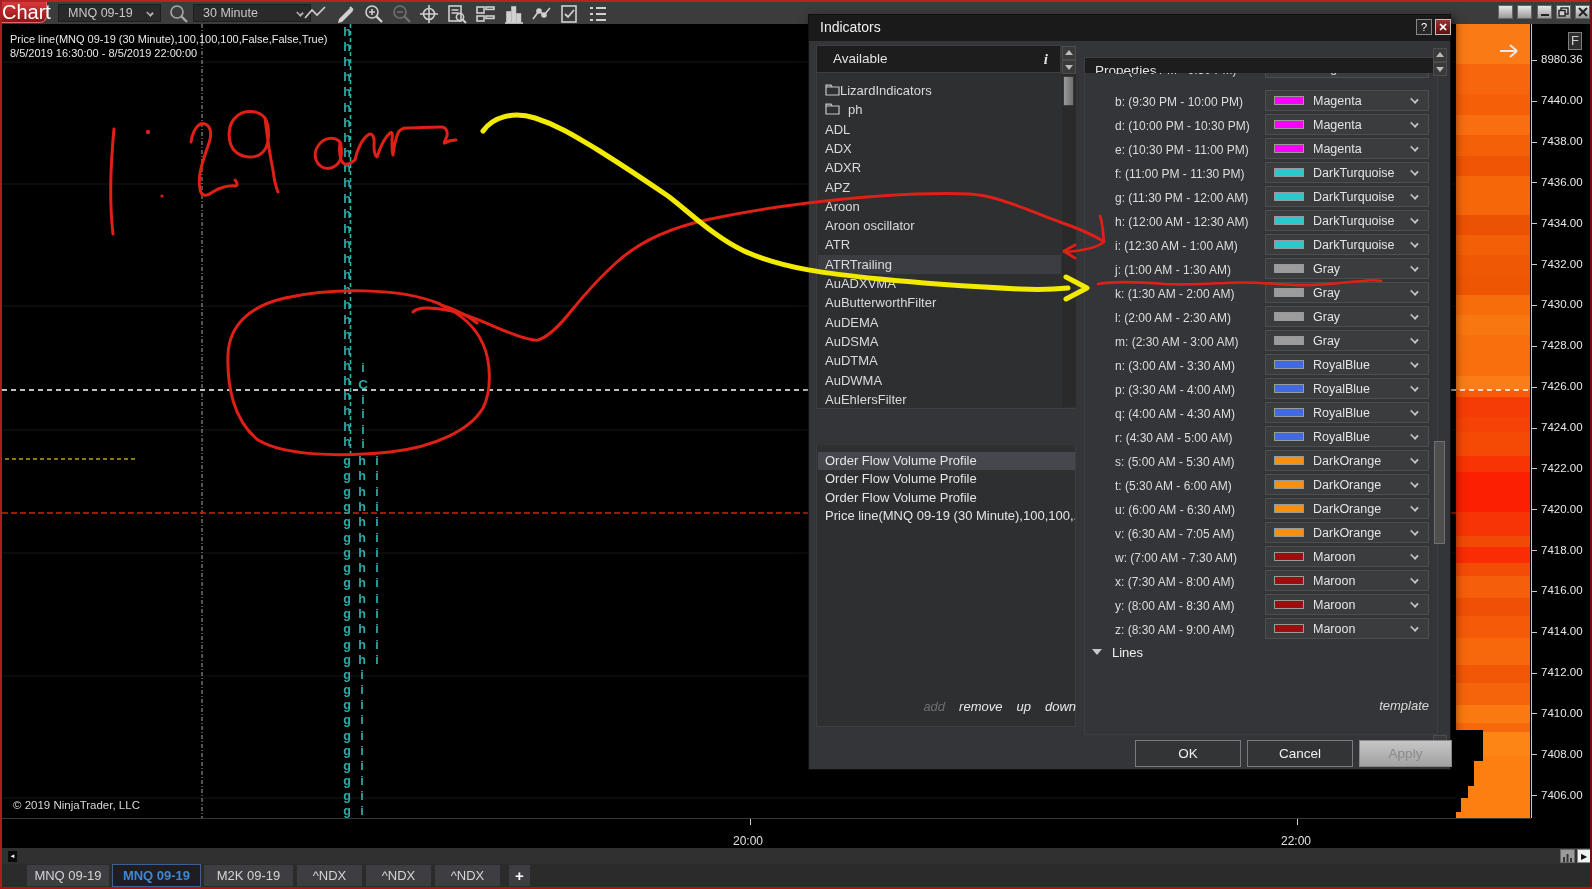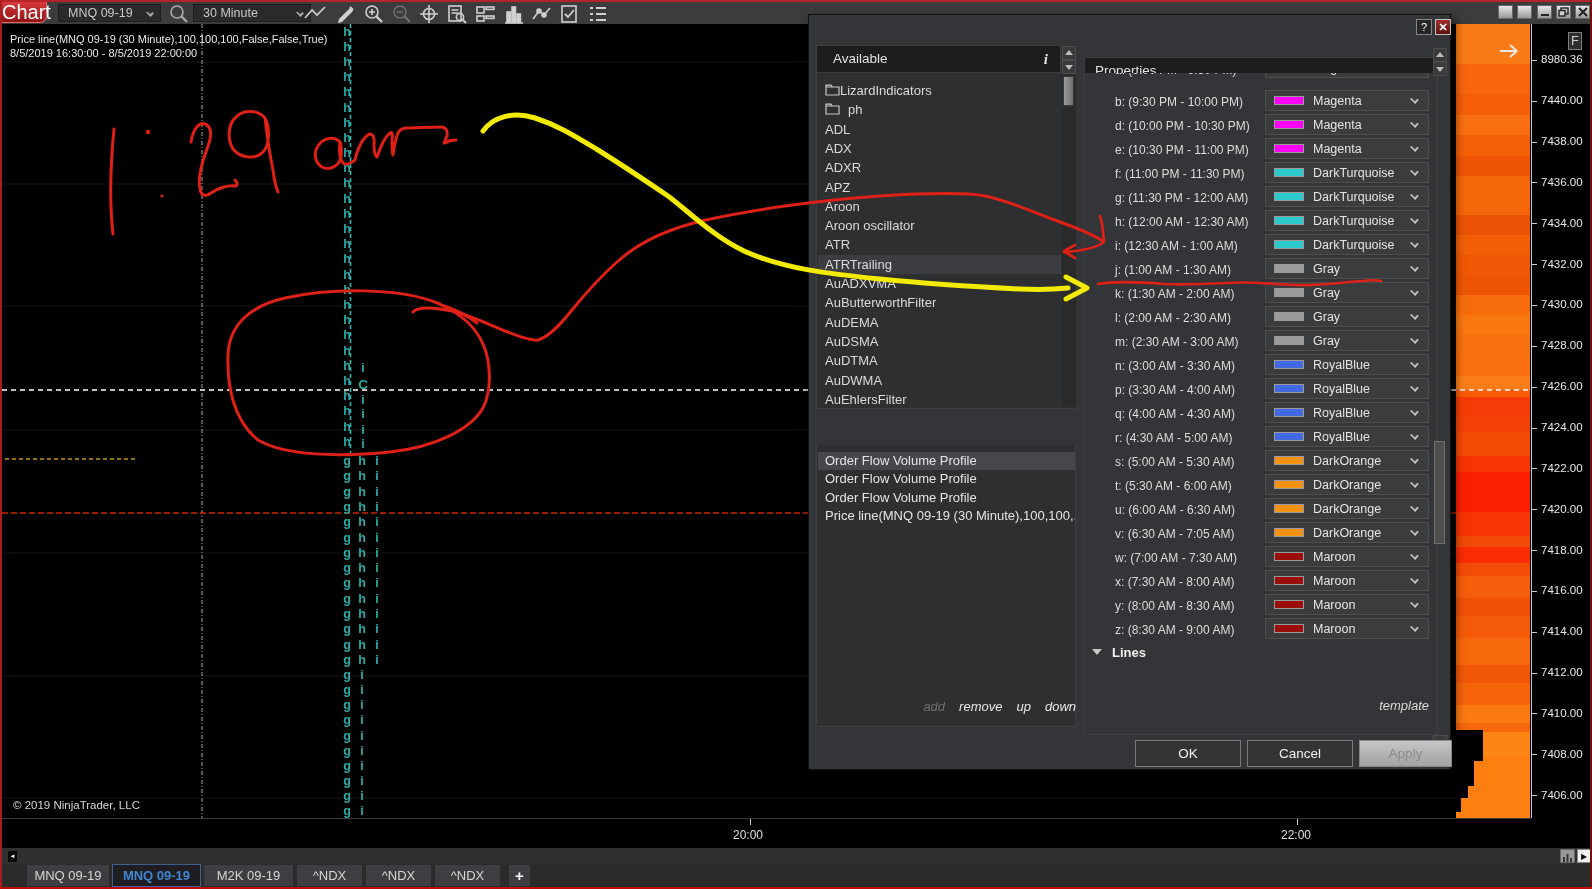--- a/index.html
+++ b/index.html
@@ -31,21 +31,21 @@
 #paxis { position:absolute; left:1531px; top:24px; width:61px; height:794px; background:#000; z-index:3;
   border-left:1px solid #c8c8c8; }
 .plabel { position:absolute; left:9px; color:#e8e8e8; font-size:11.5px; }
 .tick { position:absolute; left:0; width:5px; height:1px; background:#c8c8c8; }
 #fbtn { position:absolute; left:1568px; top:32px; width:14px; height:18px; background:#2e2e2e;
   border:1px solid #7e7e7e; color:#d0d0d0; font-size:13px; text-align:center; line-height:16px; z-index:4; }
 
 
 #taxis { position:absolute; left:0; top:818px; width:1592px; height:30px; background:#000; z-index:3; }
 #chartbot { position:absolute; left:0; top:818px; width:1531px; height:1px; background:#3a3a3a; z-index:4; }
-.tlab { position:absolute; top:10px; color:#e0e0e0; font-size:12px; }
+.tlab { position:absolute; top:16px; color:#e0e0e0; font-size:12px; }
 .ttick { position:absolute; top:0; width:1px; height:7px; background:#d0d0d0; }
 #scrollstrip { position:absolute; left:0; top:848px; width:1592px; height:16px; background:#303030; z-index:3; }
 #sbL { position:absolute; left:8px; top:3px; width:9px; height:11px; background:#0a0a0a; color:#fff;
   font-size:6px; text-align:center; line-height:11px; }
 #sbR1 { position:absolute; left:1560px; top:1px; width:15px; height:14px; background:#9a9a9a; border:1px solid #666; }
 #sbR2 { position:absolute; left:1577px; top:1px; width:14px; height:14px; background:#f2f2f2; border:1px solid #888;
   color:#111; font-size:8px; text-align:center; line-height:13px; }
 #tabbar { position:absolute; left:0; top:864px; width:1592px; height:23px; background:#2b2b2b; z-index:3; }
 .tab { position:absolute; top:0; height:23px; background:#3e3e42; color:#d4d4d4; font-size:13px;
   text-align:center; line-height:22px; border:1px solid #2b2b2b; }
@@ -96,21 +96,21 @@
 .prow { position:absolute; left:0; width:100%; height:24px; }
 .plab { position:absolute; left:30px; top:5.5px; color:#dcdcdc; font-size:12px; white-space:nowrap; }
 .dd { position:absolute; left:180px; top:1px; width:164px; height:21px; background:#3b3c3e;
   border:1px solid #4e4e50; }
 .sw { position:absolute; left:8px; top:5px; width:30px; height:9px; border:1px solid #999; }
 .ddname { position:absolute; left:47px; top:3px; color:#e4e4e4; font-size:12.5px; }
 .chev { position:absolute; right:10px; top:5px; width:7px; height:7px;
   border-right:2px solid #c4c4c4; border-bottom:2px solid #c4c4c4; transform:rotate(45deg) scale(1,.75); }
 #prscroll { position:absolute; left:624px; top:30px; width:14px; height:690px; }
 #linesrow { position:absolute; left:275px; top:630px; width:354px; height:18px; color:#f0f0f0;
-  font-size:13px; font-weight:bold; }
+  font-size:13px; font-weight:normal; }
 #pocrow { position:absolute; left:275px; top:656px; width:354px; height:20px; color:#e0e0e0; font-size:13px; }
 #tmpl { position:absolute; left:275px; top:683px; width:345px; text-align:right; font-style:italic;
   color:#d8d8d8; font-size:13px; }
 .btn { position:absolute; top:725px; width:106px; height:27px; background:#333436; border:1px solid #7a7a7a;
   color:#f0f0f0; font-size:13.5px; text-align:center; line-height:25px; }
 #applybtn { background:linear-gradient(#c6c6c6,#a2a2a2); color:#8a8a8a; border:1px solid #888; }
 
 svg text { font-family:"Liberation Sans", sans-serif; font-weight:bold; fill:#2baba6; text-anchor:middle; }
 #anno { position:absolute; left:0; top:0; z-index:30; pointer-events:none; }
 #chartsvg { position:absolute; left:0; top:0; z-index:1; }
@@ -412,20 +412,21 @@
       <div class="wbtn" style="left:1556px"><svg width="11" height="10" viewBox="0 0 11 10">
           <rect x="3" y="1" width="7" height="6" fill="none" stroke="#222" stroke-width="1.4"></rect>
           <rect x="1" y="3.5" width="6" height="5.5" fill="#cfcfcf" stroke="#222" stroke-width="1.4"></rect>
         </svg></div>
       <div class="wbtn" style="left:1575px"><svg width="10" height="10" viewBox="0 0 10 10">
           <path d="M1,1 L9,9 M9,1 L1,9" stroke="#222" stroke-width="2"></path>
         </svg></div>
 </div>
 
 <div id="dlg">
+  <div id="dlgtitle">Indicators</div>
   <div class="dbtn" id="dhelp">?</div>
   <div class="dbtn" id="dclose">✕</div>
 
   <div class="panelhead" id="availhead">Available
      <span style="position:absolute;right:12px;top:0;font-family:'Liberation Serif',serif;font-style:italic;font-weight:bold;font-size:15px">i</span>
   </div>
   <div id="availlist">
     <div class="arow" style="top:8.0px"><svg class="fold" width="15" height="12" viewBox="0 0 15 12">
             <path d="M1 3 L1 11 L14 11 L14 3 Z M1 3 L1 1.2 L6 1.2 L7.2 3" fill="none" stroke="#c8c8c8" stroke-width="1.2"></path>
           </svg><span style="margin-left:0">LizardIndicators</span></div>

